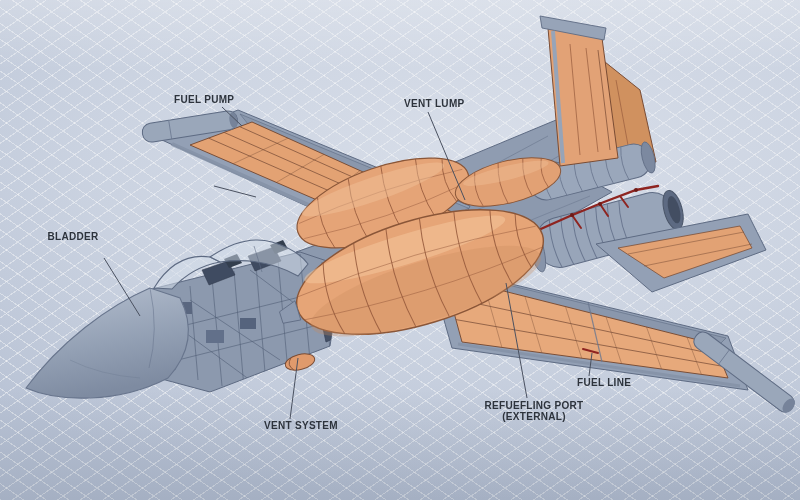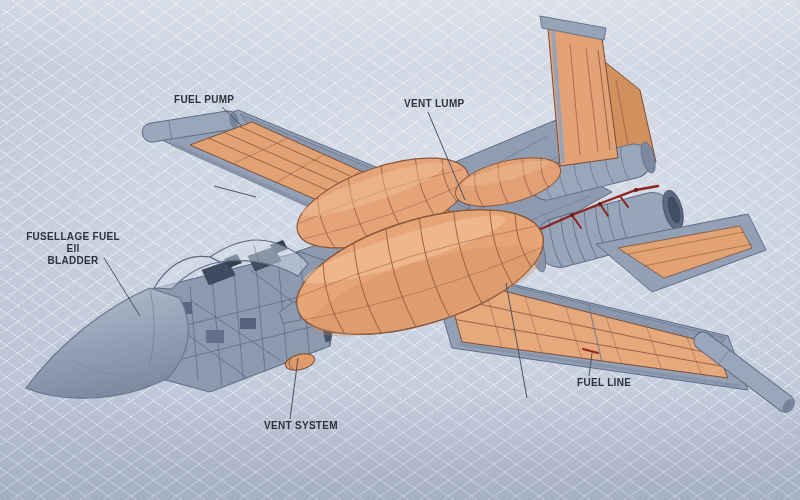--- a/index.html
+++ b/index.html
@@ -182,19 +182,22 @@
     <line x1="104" y1="258" x2="140" y2="316"></line>
     <line x1="290" y1="419" x2="298" y2="358"></line>
     <line x1="527" y1="398" x2="506" y2="283"></line>
     <line x1="589" y1="376" x2="592" y2="353"></line>
   </g>
 </svg>
 
   <div class="lbl" style="left:168px;top:94px">FUEL PUMP</div>
   <div class="lbl" style="left:398px;top:98px">VENT LUMP</div>
   <div class="lbl center" style="left:14px;top:231px;width:106px">
-    <div>FUSELLAGE FUEL Ell</div>
     <div>BLADDER</div>
   </div>
   <div class="lbl" style="left:258px;top:420px">VENT SYSTEM</div>
+  <div class="lbl center" style="left:478px;top:400px;width:100px;line-height:11px">
+    <div>REFUEFLING PORT</div>
+    <div>(EXTERNAL)</div>
+  </div>
   <div class="lbl" style="left:571px;top:377px">FUEL LINE</div>
 
 </div>
 
 </body></html>

